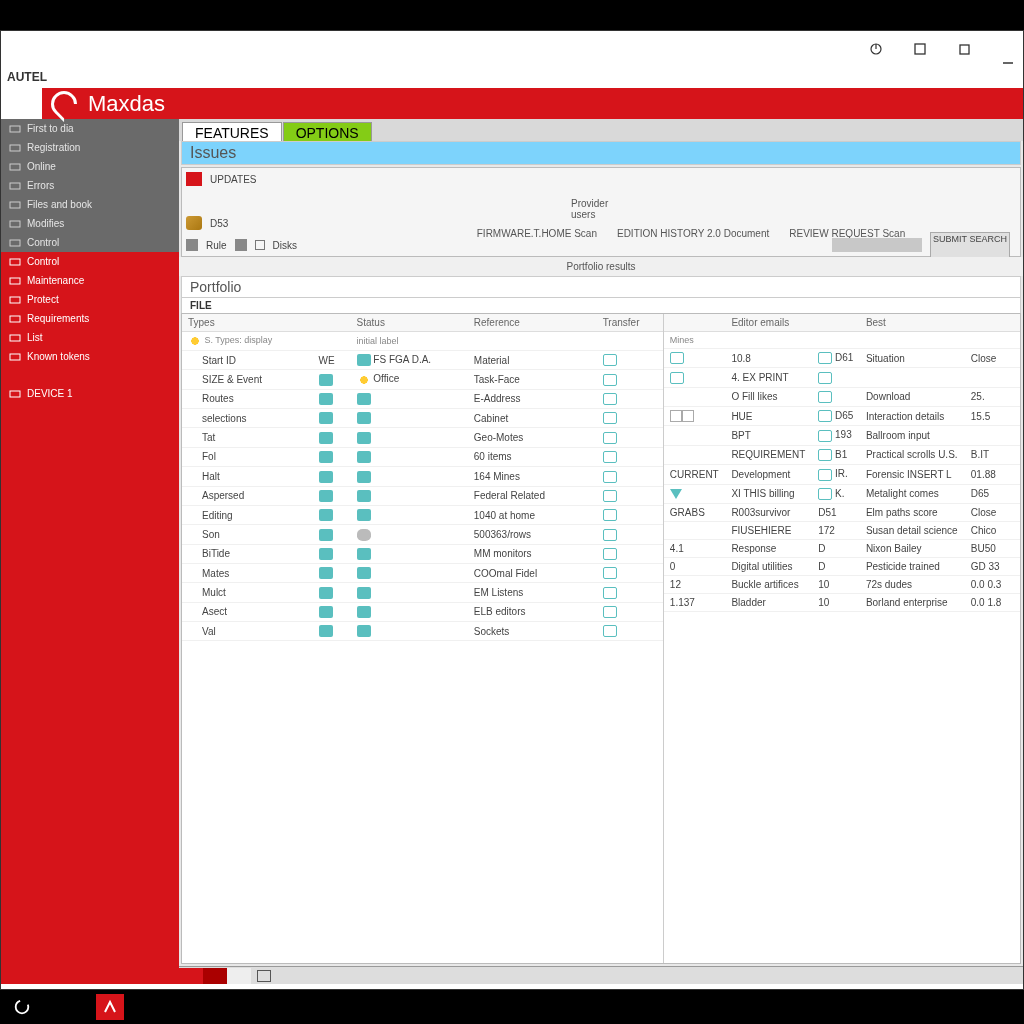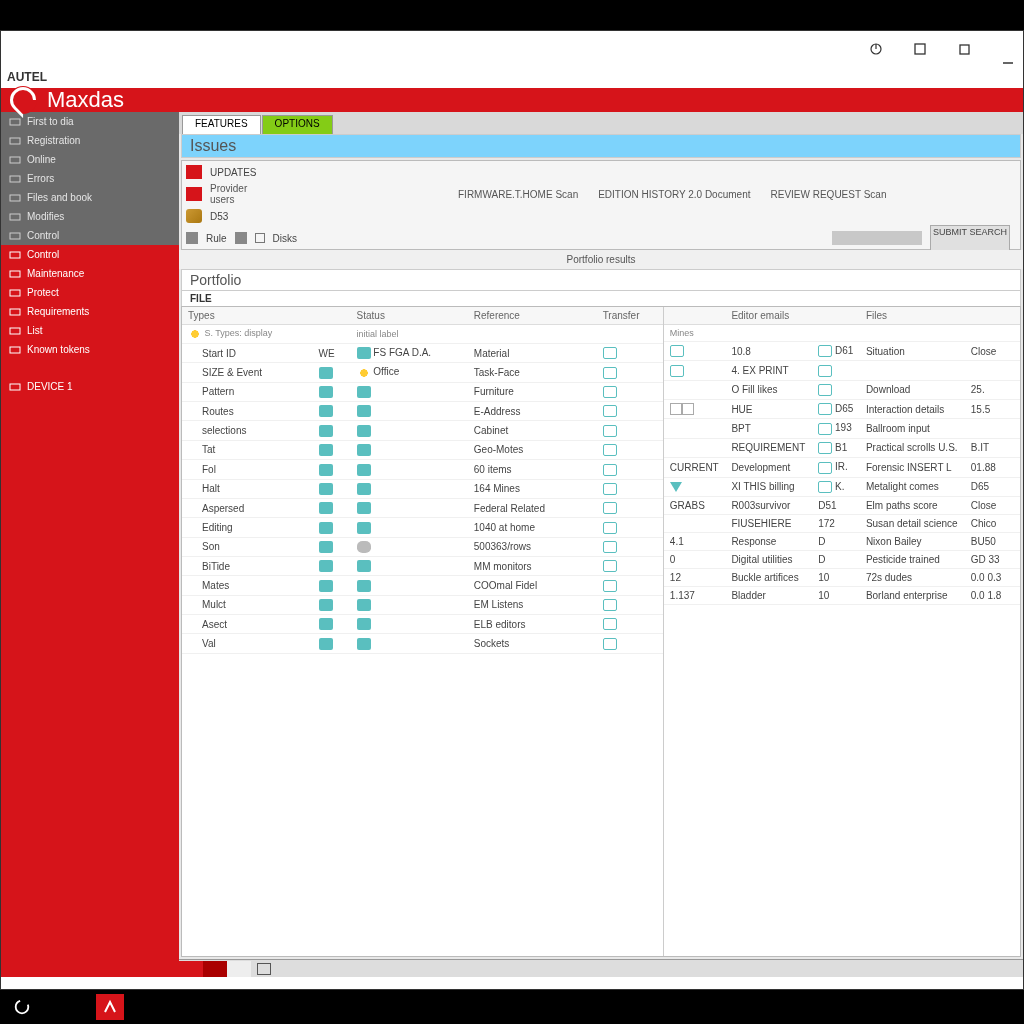--- a/index.html
+++ b/index.html
@@ -14,22 +14,22 @@
     align-items: center; padding: 0 8px; gap: 30px;
   }
   .titlebar .wicon { width: 14px; height: 14px; display: inline-block; }
 
   .app-header {
     height: 22px; background: #fff; display: flex; align-items: center;
     padding-left: 6px; font-size: 12px; font-weight: bold; color: #333;
   }
 
   .brand-bar {
-    height: 24px; background: #d6141a; display: flex; align-items: center;
-    padding-left: 8px; gap: 10px;
+    height: 31px; background: #d6141a; display: flex; align-items: center;
+    padding-left: 8px; gap: 10px; margin-left: 41px;
   }
   .brand-logo {
     width: 28px; height: 28px; background: #d6141a; border-radius: 50%;
     display: flex; align-items: center; justify-content: center; color: #fff;
     font-weight: bold; position: relative;
   }
   .brand-logo::before {
     content: ''; position: absolute; width: 20px; height: 20px; border: 3px solid #fff;
     border-radius: 50% 50% 50% 0; transform: rotate(-45deg); border-bottom-color: transparent;
   }
@@ -42,30 +42,30 @@
   .side-bottom { flex: 1; background: #d6141a; }
   .side-item {
     display: flex; align-items: center; gap: 6px; padding: 4px 8px;
     font-size: 10px; color: #e5e5e5; cursor: pointer;
   }
   .side-item.red { color: #fff; }
   .side-icon { width: 12px; height: 10px; display: inline-block; flex-shrink: 0; }
 
   .main { flex: 1; background: #e8e8e8; display: flex; flex-direction: column; position: relative; }
 
-  .tabs { height: 22px; background: #d9d9d9; display: flex; gap: 1px; padding-top: 3px; padding-left: 3px; font-size: 10px; }
+  .tabs { height: 22px; background: #d9d9d9; display: flex; gap: 1px; padding-top: 3px; padding-left: 3px; font-size: 14px; }
   .tab { padding: 2px 12px; background: #84cc16; border: 1px solid #999; border-bottom: none; }
   .tab.active { background: #fff; }
 
   .toolbar {
     background: #f5f5f5; border: 1px solid #bbb; margin: 2px 2px 0 2px;
     display: flex; flex-direction: column;
   }
   .toolbar-row { display: flex; align-items: center; height: 22px; padding: 0 4px; gap: 8px; font-size: 10px; color: #444; flex-wrap: nowrap; }
-  .toolbar-row.links { font-size: 10px; color: #555; }
+  .toolbar-row.links { font-size: 10px; color: #555; flex-direction: column; }
   .toolbar-row.links .lk { margin-left: 20px; cursor: pointer; }
   .toolbar-row.links .lk:first-of-type { margin-left: 0; }
   .tico { width: 16px; height: 14px; display: inline-block; background: #d6141a; vertical-align: middle; }
   .tico.gray { background: #888; }
   .tico.key { background: linear-gradient(135deg,#c93,#a71); border-radius: 3px; }
   .search-bar { height: 20px; display: flex; align-items: center; gap: 8px; padding: 0 6px;}
   .search-bar .field { width: 90px; height: 14px; background: #c8c8c8; }
   .search-bar .btn { width: 80px; height: 26px; background: #e0e0e0; border: 1px solid #aaa; font-size: 9px; text-align: center; line-height: 12px; }
 
   .crumb { font-size: 10px; color: #555; padding: 4px 8px; background: #f0f0f0; text-align: center; }
@@ -316,28 +316,20 @@
                 </tr>
                 <tr>
                   <td style="padding-left:20px;">SIZE &amp; Event</td>
                   <td><span class="cicon teal"></span></td>
                   <td><span class="cicon yellow"></span> Office</td>
                   <td>Task-Face</td>
                   <td></td>
                   <td><span class="cicon tealo"></span></td>
                 </tr>
                 <tr>
-                  <td style="padding-left:20px;">Pattern</td>
-                  <td><span class="cicon teal"></span></td>
-                  <td><span class="cicon teal"></span> </td>
-                  <td>Furniture</td>
-                  <td></td>
-                  <td><span class="cicon tealo"></span></td>
-                </tr>
-                <tr>
                   <td style="padding-left:20px;">Routes</td>
                   <td><span class="cicon teal"></span></td>
                   <td><span class="cicon teal"></span> </td>
                   <td>E-Address</td>
                   <td></td>
                   <td><span class="cicon tealo"></span></td>
                 </tr>
                 <tr>
                   <td style="padding-left:20px;">selections</td>
                   <td><span class="cicon teal"></span></td>
@@ -437,21 +429,21 @@
               </tbody>
             </table>
         </div>
         <div class="right-table">
           <table id="rt">
               <tbody>
                 <tr>
                   <th></th>
                   <th>Editor emails</th>
                   <th></th>
-                  <th>Files</th>
+                  <th>Best</th>
                   <th></th>
                   <th></th>
                 </tr>
                 <tr class="group">
                   <td colspan="6">Mines</td>
                 </tr>
                 <tr>
                   <td><span class="cicon tealo"></span></td>
                   <td>10.8</td>
                   <td><span class="cicon tealo"></span> D61</td>

